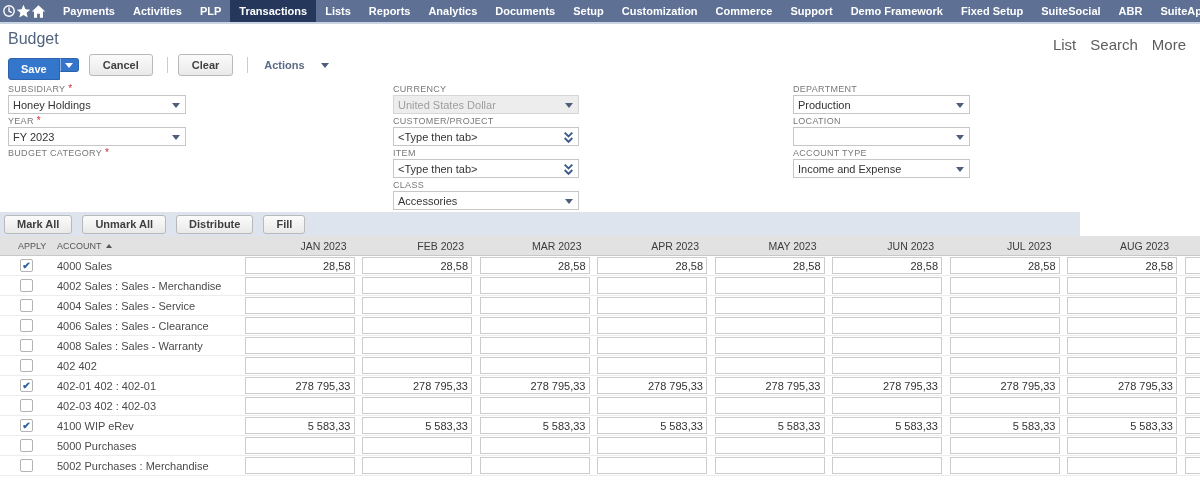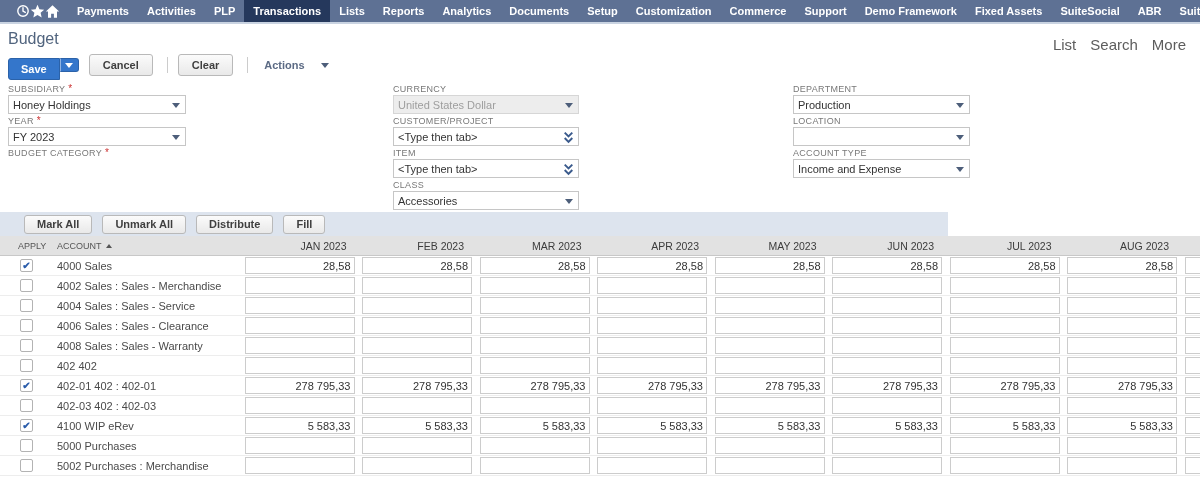--- a/index.html
+++ b/index.html
@@ -2,21 +2,21 @@
 <html style="--nav_bg: #5e7194; --nav_active_bg: #25385c; --nav_strip: #c9d3e1; --title_color: #51647e; --save_blue: #3476cb; --band_bg: #dde4ee; --thead_bg: #e2e2e2; --required_red: #cc3333; --caret_color: #4d5e7a; --check_color: #2a5caa;"><head>
 <meta charset="utf-8">
 <style>
   html,body{margin:0;padding:0}
   body{width:1200px;height:480px;overflow:hidden;background:#fff;
        font-family:"Liberation Sans",sans-serif;position:relative}
   *{box-sizing:border-box}
 
   
   .topnav{height:22px;background:var(--nav_bg,#5e7194);display:flex;align-items:center;
-          color:#fff;padding-left:16px;width:1200px}
+          color:#fff;padding-left:2px;width:1200px}
   .nav-icon{width:27px;height:22px;display:flex;align-items:center;justify-content:center;cursor:pointer}
   .nav-items{display:flex;align-items:center;margin-left:8px}
   .nav-item{font-size:11px;font-weight:bold;padding:0 9px;line-height:22px;height:22px;
             cursor:pointer;white-space:nowrap}
   .nav-item.active{background:var(--nav_active_bg,#25385c)}
   .nav-strip{height:2px;background:var(--nav_strip,#c9d3e1);width:1200px}
 
   
   .page-head{padding:6px 0 0 8px;position:relative;height:24px}
   .page-title{font-size:16px;font-weight:normal;color:var(--title_color,#51647e);line-height:18px}
@@ -53,21 +53,21 @@
   .ctl{height:19px;border:1px solid #c6c6c6;background:#fff;display:flex;align-items:center;
        padding:0 18px 0 4px;position:relative;font-size:11px;color:#333;cursor:pointer;width:100%}
   .ctl .caret{position:absolute;right:5px;top:7px}
   .ctl.disabled{background:#ededed;color:#9e9e9e;border-color:#d6d6d6;cursor:default}
   .ctl .val{white-space:nowrap;overflow:hidden}
   .dblchev{position:absolute;right:4px;top:3px;display:flex}
   .static-val{font-size:11px;color:#333;padding-top:1px}
 
   
   .gridband{height:24px;background:var(--band_bg,#dde4ee);display:flex;align-items:center;
-            padding-left:24px;gap:10px;width:948px}
+            padding-left:4px;gap:10px;width:1080px}
   .gbtn{background:linear-gradient(#fbfbfb,#e9e9e9);border:1px solid #b9b9b9;border-radius:3px;
         color:#3f3f3f;font-weight:bold;font-size:11px;padding:0 12px;height:19px;cursor:pointer;
         font-family:inherit}
 
   
   .thead{height:20px;background:var(--thead_bg,#e2e2e2);border-bottom:1px solid #c8c8c8;
          display:flex;align-items:center;width:1295px}
   .h-apply{flex:0 0 57px;padding-left:18px;font-size:9px;color:#555}
   .h-account{flex:0 0 180px;display:flex;align-items:center;gap:4px;font-size:9px;color:#555}
   .sort-asc{width:0;height:0;border-left:3.5px solid transparent;border-right:3.5px solid transparent;
@@ -111,21 +111,21 @@
       <span class="nav-item active">Transactions</span>
       <span class="nav-item">Lists</span>
       <span class="nav-item">Reports</span>
       <span class="nav-item">Analytics</span>
       <span class="nav-item">Documents</span>
       <span class="nav-item">Setup</span>
       <span class="nav-item">Customization</span>
       <span class="nav-item">Commerce</span>
       <span class="nav-item">Support</span>
       <span class="nav-item">Demo Framework</span>
-      <span class="nav-item">Fixed Assets</span>
+      <span class="nav-item">Fixed Setup</span>
       <span class="nav-item">SuiteSocial</span>
       <span class="nav-item">ABR</span>
       <span class="nav-item">SuiteApps</span>
     </div>
 
 </nav>
 <div class="nav-strip"></div>
 
 <div class="page-head">
   <div class="page-title">Budget</div>

